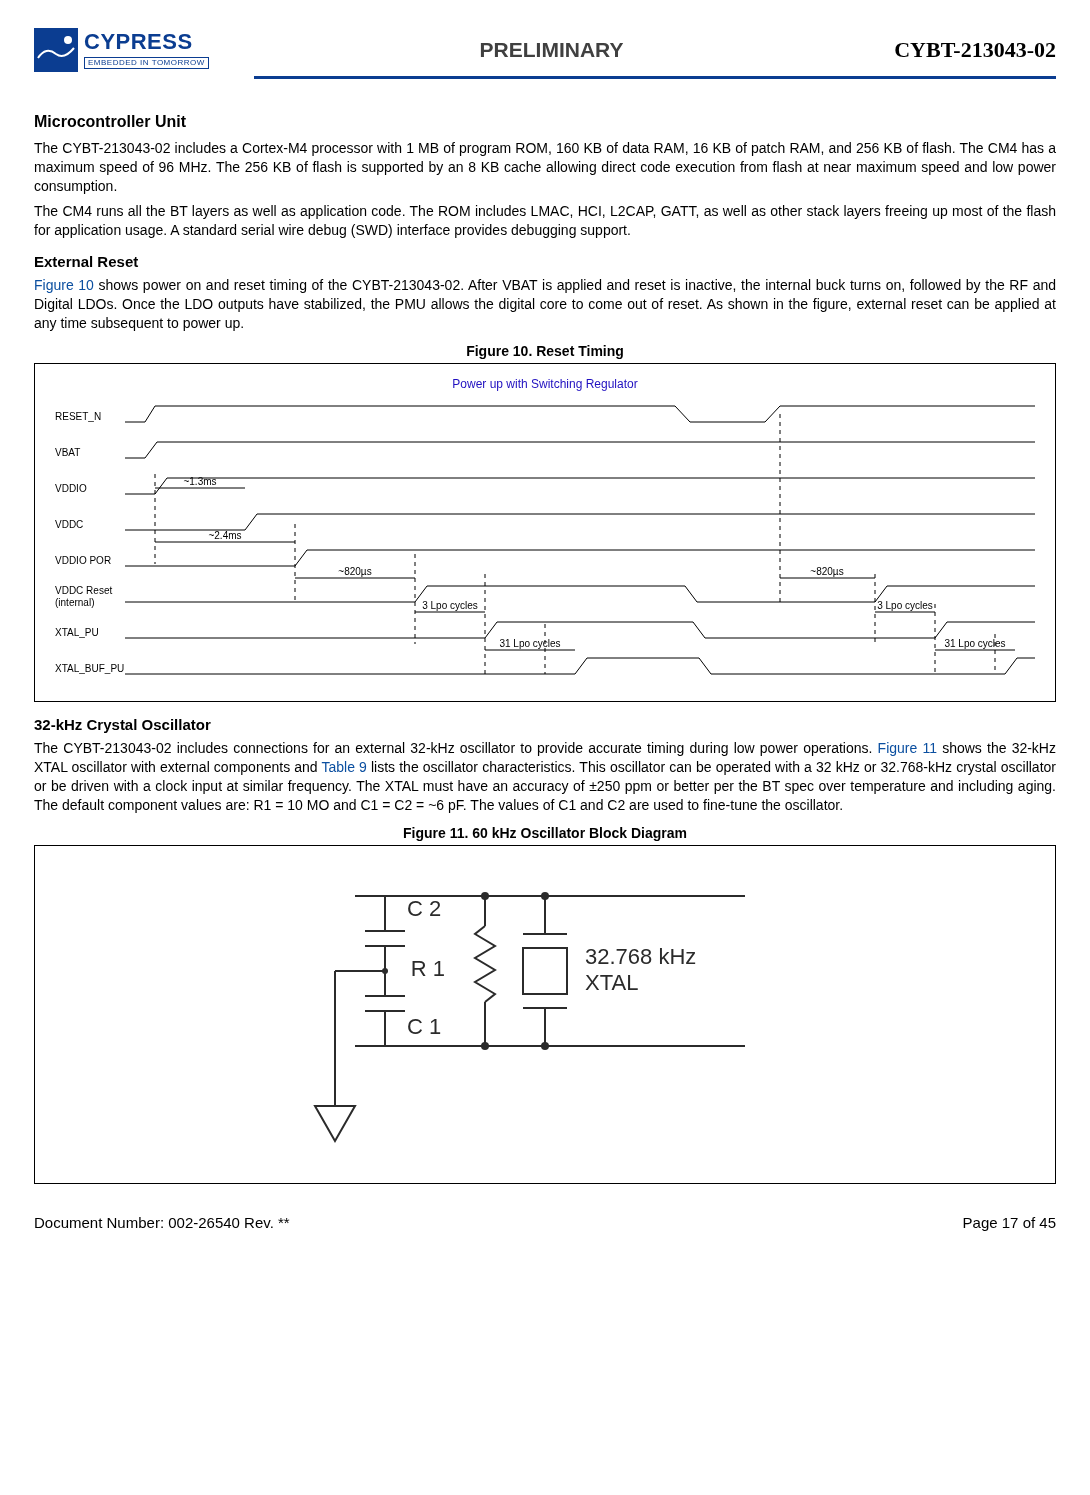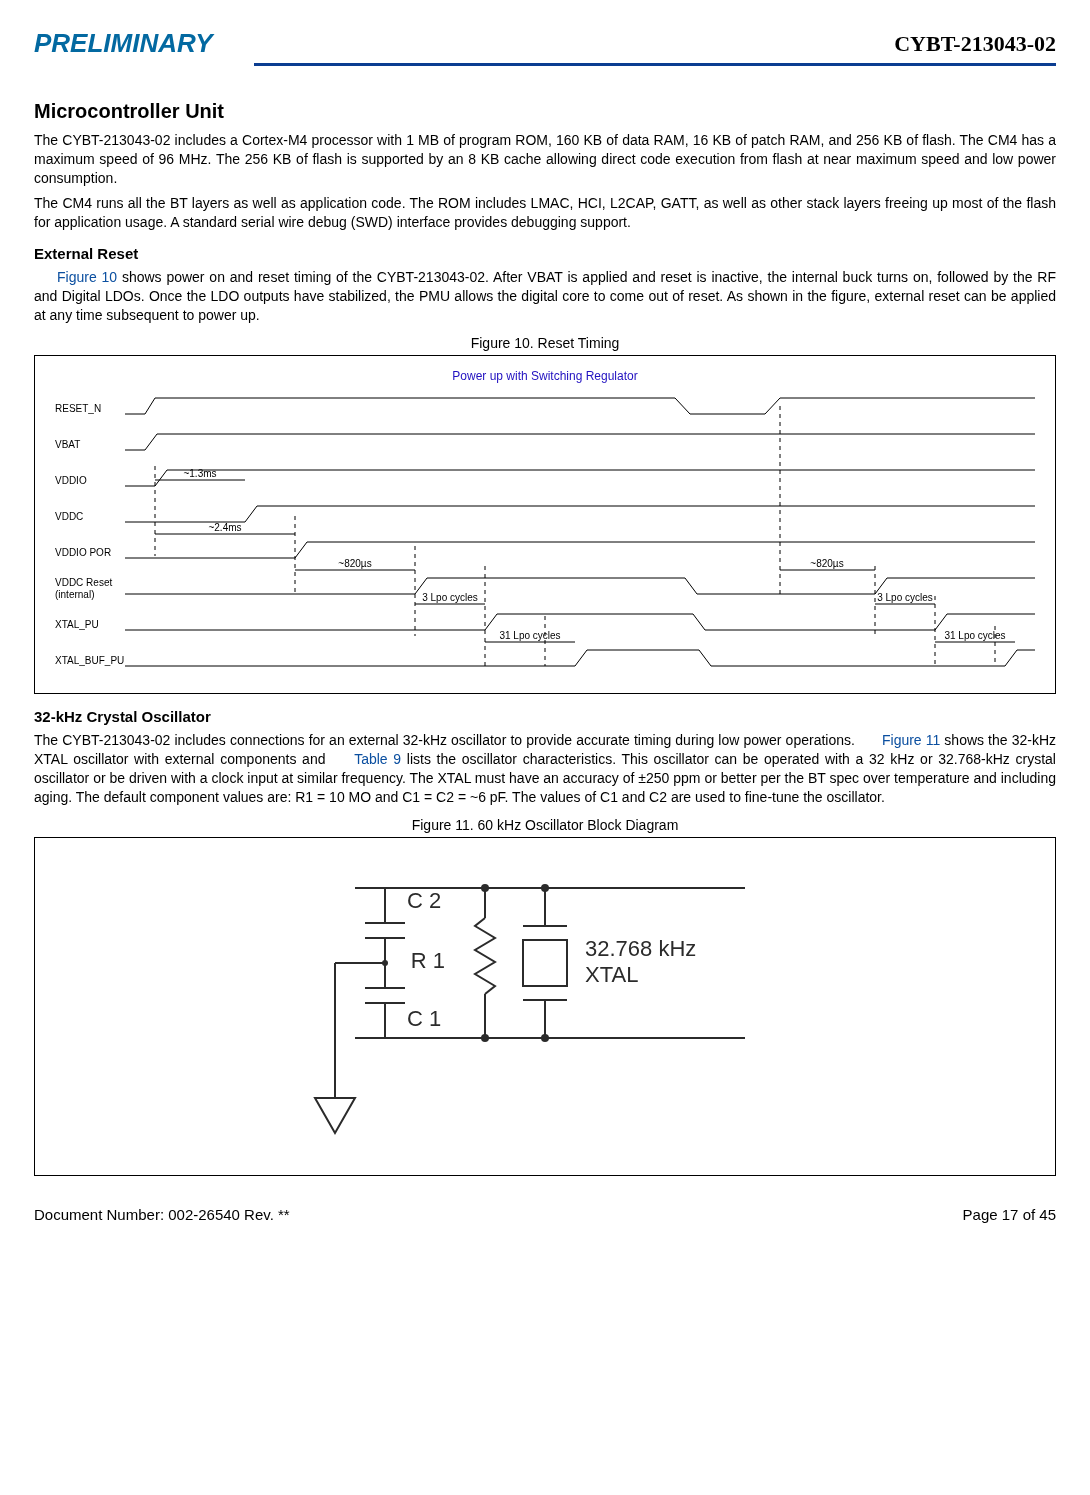--- a/index.html
+++ b/index.html
@@ -41,87 +41,99 @@
   .logo-tag {
     font-size: 8px;
     letter-spacing: 0.5px;
     color: #0b3d91;
     border: 1px solid #0b3d91;
     padding: 1px 3px;
     display: inline-block;
     margin-top: 2px;
   }
   .hdr-mid {
-    font-size: 26px;
-    font-weight: 700;
-    font-style: italic;
-    color: #0369a1;
+    font-size: 21px;
+    font-weight: 700;
+    color: #404040;
   }
   .hdr-right {
     font-size: 22px;
     font-weight: 700;
     font-family: Liberation Serif, serif;
   }
   .hdr-rule {
     height: 3px;
     background: #0b3d91;
     margin-top: 4px;
     margin-left: 220px;
   }
   h2.section {
-    font-size: 20px;
+    font-size: 16px;
     font-weight: 700;
     margin: 34px 0 8px 0;
   }
   h3.sub {
     font-size: 15px;
     font-weight: 700;
     margin: 14px 0 6px 0;
   }
   p.body {
     margin: 6px 0;
     line-height: 1.35;
     text-align: justify;
   }
   .fig-title {
     text-align: center;
-    font-weight: 400;
+    font-weight: 700;
     font-size: 14px;
     margin: 10px 0 4px 0;
   }
   .fig-box {
     border: 1px solid #000;
     padding: 10px 8px 14px 8px;
     position: relative;
   }
   .timing-svg { width:100%; height:310px; }
   .sig-label {
     font-size: 10px;
     fill: #000;
   }
   .sig-line { stroke:#000; stroke-width:1; fill:none; }
   .dim-text { font-size:10px; fill:#000; }
   .dash { stroke:#000; stroke-width:1; stroke-dasharray:4 4; fill:none; }
   .arrow { stroke:#000; stroke-width:1; fill:none; }
   .top-note { font-size:12px; fill:#2010c0; }
-  .link { color:#0b4fa0;margin-left:23px; }
+  .link { color:#0b4fa0; }
   .osc-svg { width:100%; height:310px; }
   .osc-line { stroke:#2b2b2b; stroke-width:2; fill:none; }
   .osc-text { font-size:22px; fill:#2b2b2b; }
   .footer {
     display:flex;
     justify-content:space-between;
     font-size:15px;
     margin-top:30px;
   }
 </style>
 </head>
 <body>
 
 <div class="header-row">
+  <div class="logo-block">
+    <div class="logo-mark">
+      <svg viewBox="0 0 44 44">
+        <rect x="0" y="0" width="44" height="44" fill="#0b3d91"></rect>
+        <path d="M4 30 Q12 18 22 26 Q30 32 40 20" stroke="#fff" stroke-width="2" fill="none"></path>
+        <circle cx="34" cy="12" r="4" fill="#fff"></circle>
+      </svg>
+    </div>
+    <div class="logo-text">
+      <div class="logo-name">CYPRESS</div>
+      <div class="logo-tag">EMBEDDED IN TOMORROW</div>
+    </div>
+  </div>
   <div class="hdr-mid">PRELIMINARY</div>
   <div class="hdr-right">CYBT-213043-02</div>
 </div>
 <div class="hdr-rule"></div>
 
 <h2 class="section">Microcontroller Unit</h2>
 <p class="body">The CYBT-213043-02 includes a Cortex-M4 processor with 1 MB of program ROM, 160 KB of data RAM, 16 KB of patch RAM, and 256 KB of flash. The CM4 has a maximum speed of 96 MHz. The 256 KB of flash is supported by an 8 KB cache allowing direct code execution from flash at near maximum speed and low power consumption.</p>
 <p class="body">The CM4 runs all the BT layers as well as application code. The ROM includes LMAC, HCI, L2CAP, GATT, as well as other stack layers freeing up most of the flash for application usage. A standard serial wire debug (SWD) interface provides debugging support.</p>
 
 <h3 class="sub">External Reset</h3>

